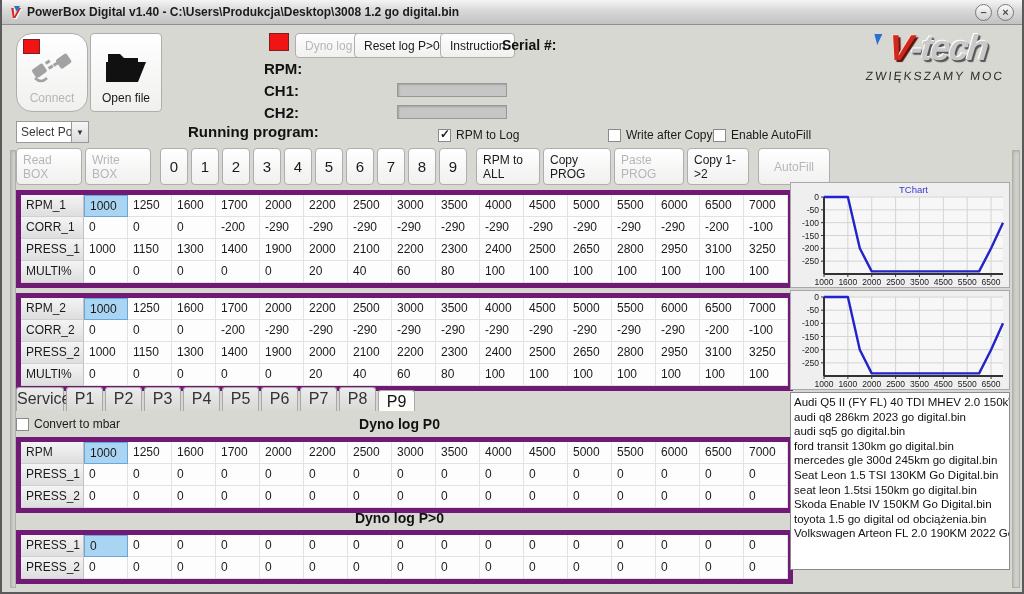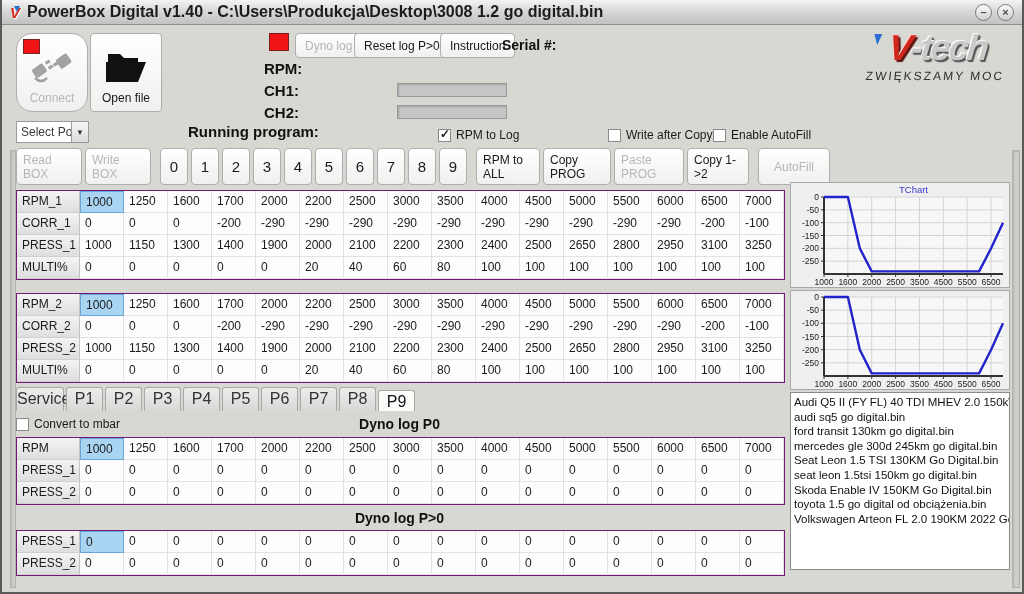--- a/index.html
+++ b/index.html
@@ -7,21 +7,21 @@
   .window { position:relative; width:1024px; height:594px; background:#d8d8d3; border:2px solid #5a5a5a; border-top:none; }
 
   
   .titlebar { position:absolute; left:0; top:0; width:100%; height:25px;
     background:linear-gradient(#f4f4f4,#d8d8d8 45%,#c2c2c2); border-bottom:1px solid #8f8f8f;
     display:flex; align-items:center; padding:0 8px; }
   .app-icon { font-style:italic; font-weight:bold; color:#d42a1e; font-size:15px; margin-right:7px;
     text-shadow:1px 1px 0 #fff; position:relative; }
   .app-icon .bolt { position:absolute; left:4px; top:2px; width:0; height:0;
     border-left:3px solid transparent; border-right:3px solid transparent; border-top:6px solid #2277cc; }
-  .title-text { font-size:16px; font-weight:bold; color:#1c1c1c; }
+  .title-text { font-size:12px; font-weight:bold; color:#1c1c1c; }
   .win-btns { margin-left:auto; display:flex; gap:5px; }
   .win-btn { width:17px; height:17px; border-radius:50%; border:1px solid #7a7a7a;
     background:linear-gradient(#fbfbfb,#cfcfcf); color:#4a4a4a; font-size:11px; font-weight:bold;
     display:flex; align-items:center; justify-content:center; line-height:1; }
 
   
   .btn { background:linear-gradient(#ffffff,#f0f0ef); border:1px solid #aeaeae; border-radius:4px;
     color:#1a1a1a; font-size:12px; display:flex; align-items:center; justify-content:center; }
   .btn.disabled { color:#b6b6b6; }
 
@@ -52,21 +52,21 @@
   .vtech-tagline { margin-top:3px; font-size:12px; letter-spacing:2px; color:#2e2e2e; }
 
   
   .action-row { position:absolute; left:14px; top:148px; height:37px; display:flex; gap:3px; align-items:stretch; }
   .action-row .btn { padding:0 6px; }
   .abtn { width:66px; }
   .digit { width:28px; font-size:15px; }
   .ml { margin-left:6px; }
 
   
-  .dtable { position:absolute; border:1px solid #701a75; background:#fdfdfd; }
+  .dtable { position:absolute; border:5px solid #701a75; background:#fdfdfd; }
   .t-row { display:flex; }
   .t-label { width:63px; background:linear-gradient(#f4f4f4,#dedede); border-right:1px solid #c2c2c2;
     border-bottom:1px solid #d0d0d0; font-size:12px; color:#1a1a1a; padding:3px 0 3px 5px; height:22px; }
   .t-cell { width:44px; background:#fdfdfd; border-right:1px solid #e2e2e2; border-bottom:1px solid #e2e2e2;
     font-size:12px; color:#1a1a1a; padding:3px 0 3px 5px; height:22px; }
   .t-cell.hl { background:#a9d4f2; border:1px solid #6aa6d8; }
 
   
   .tabs { position:absolute; left:14px; top:390px; display:flex; gap:2px; align-items:flex-end; height:21px; }
   .tab { background:linear-gradient(#ececec,#d8d8d6); border:1px solid #a8a8a8; border-bottom:none;
@@ -551,20 +551,21 @@
         <line x1="176.20000000000002" y1="85" x2="176.20000000000002" y2="88" stroke="#333" stroke-width="1"></line>
         <text x="176.20000000000002" y="96" text-anchor="middle" font-size="8.5" fill="#222" font-family="Liberation Sans, sans-serif">5500</text>
         <line x1="200.06666666666666" y1="85" x2="200.06666666666666" y2="88" stroke="#333" stroke-width="1"></line>
         <text x="200.06666666666666" y="96" text-anchor="middle" font-size="8.5" fill="#222" font-family="Liberation Sans, sans-serif">6500</text>
         <polyline points="33.0,6.0 44.9,6.0 56.9,6.0 68.8,58.7 80.7,82.4 92.7,82.4 104.6,82.4 116.5,82.4 128.5,82.4 140.4,82.4 152.3,82.4 164.3,82.4 176.2,82.4 188.1,82.4 200.1,58.7 212.0,32.3" fill="none" stroke="#2323cb" stroke-width="2.4" stroke-linejoin="round"></polyline>
       </svg>
   </div>
 
   <div class="filelist" id="filelist">
       <div class="file-item">Audi Q5 II (FY FL) 40 TDI MHEV 2.0 150kW 204KM (</div>
+      <div class="file-item">audi q8 286km 2023 go digital.bin</div>
       <div class="file-item">audi sq5 go digital.bin</div>
       <div class="file-item">ford transit 130km go digital.bin</div>
       <div class="file-item">mercedes gle 300d 245km go digital.bin</div>
       <div class="file-item">Seat Leon 1.5 TSI 130KM Go Digital.bin</div>
       <div class="file-item">seat leon 1.5tsi 150km go digital.bin</div>
       <div class="file-item">Skoda Enable IV 150KM Go Digital.bin</div>
       <div class="file-item">toyota 1.5 go digital od obciążenia.bin</div>
       <div class="file-item">Volkswagen Arteon FL 2.0 190KM 2022 Go Digital Au</div>
     </div>
 

